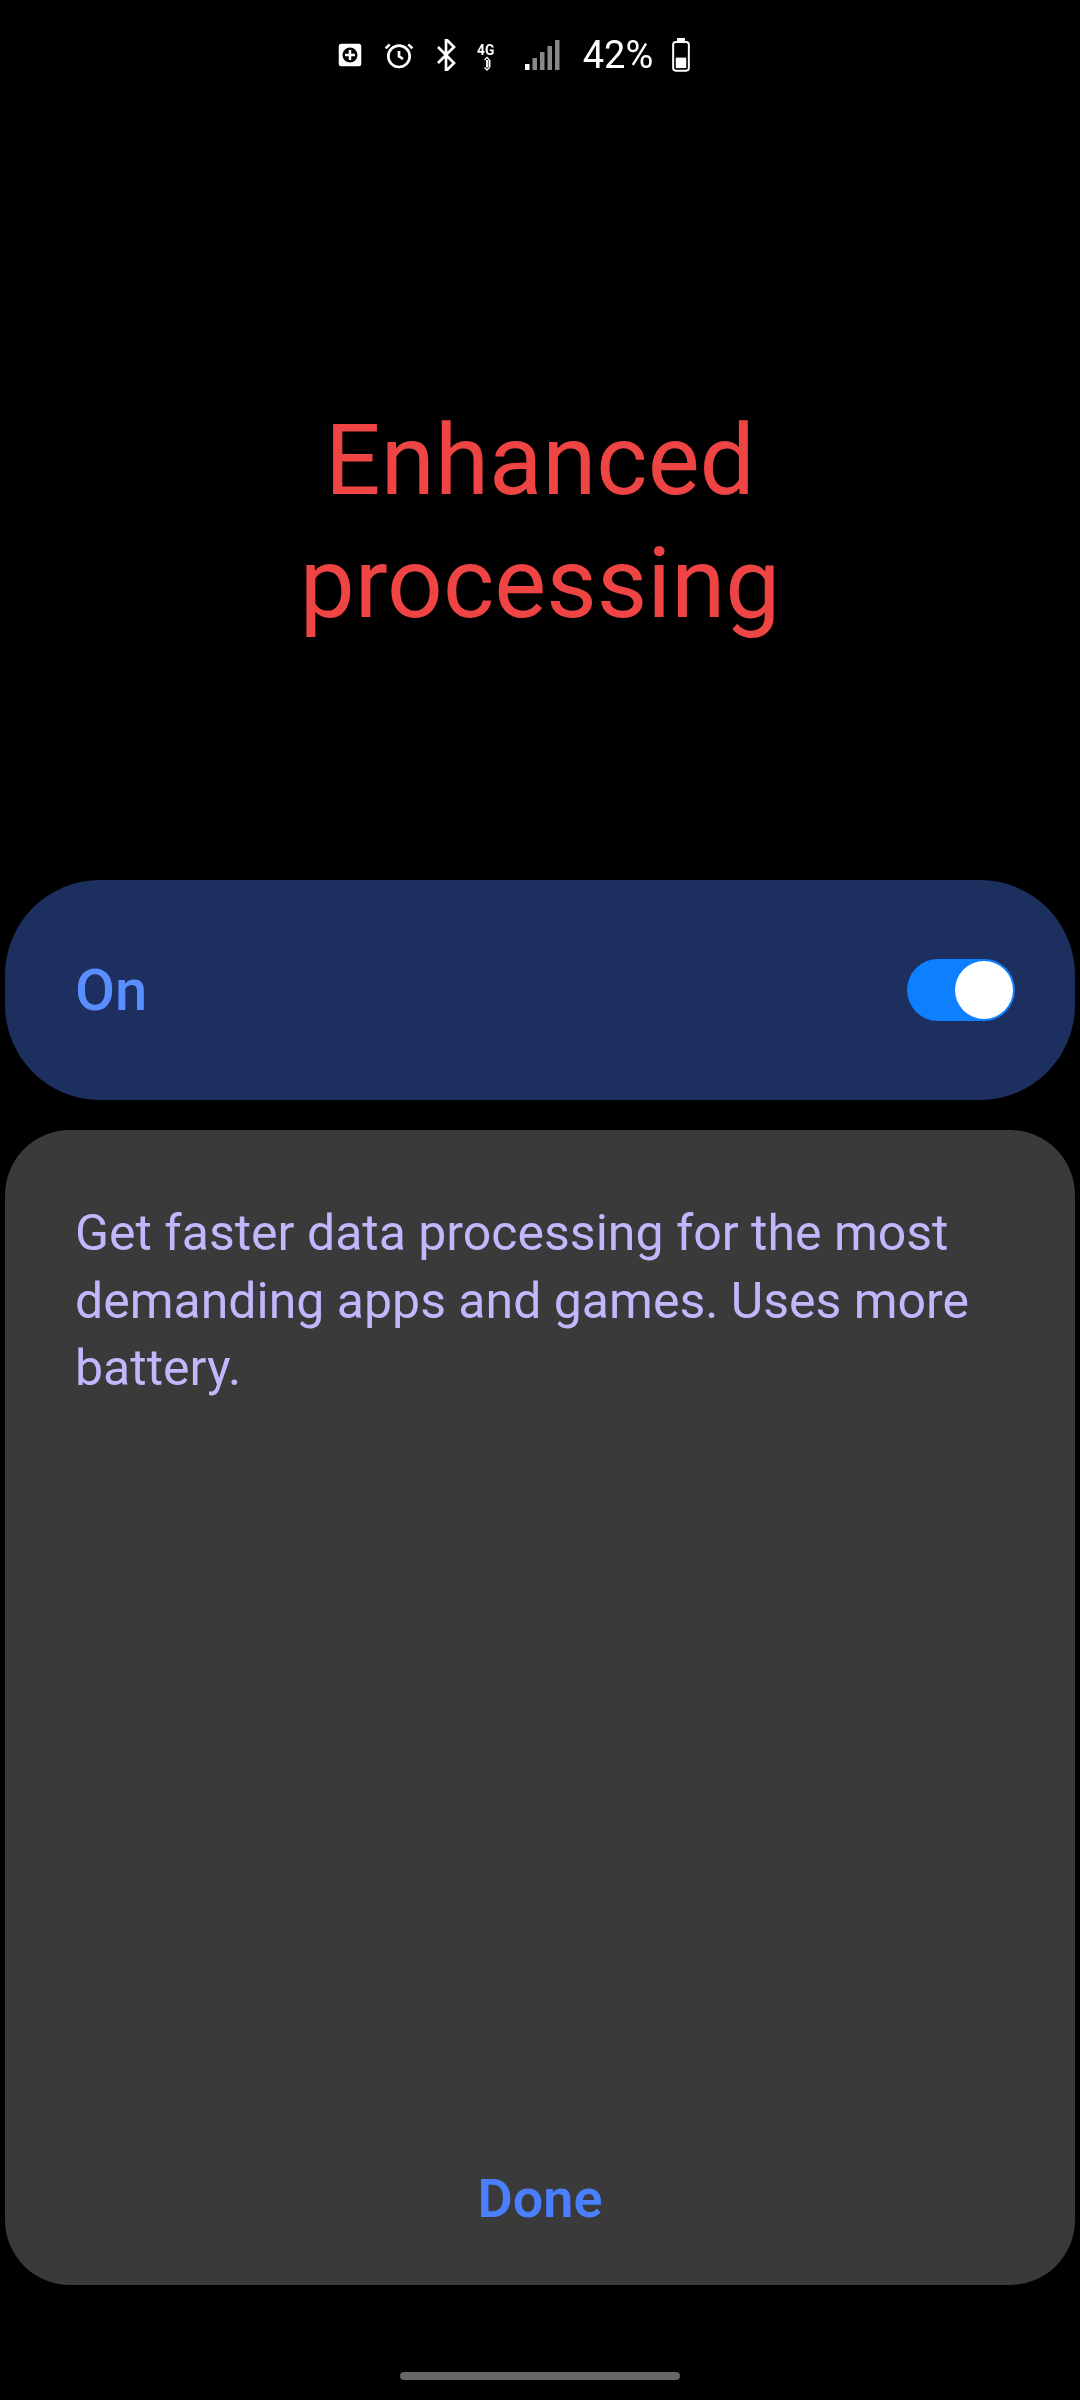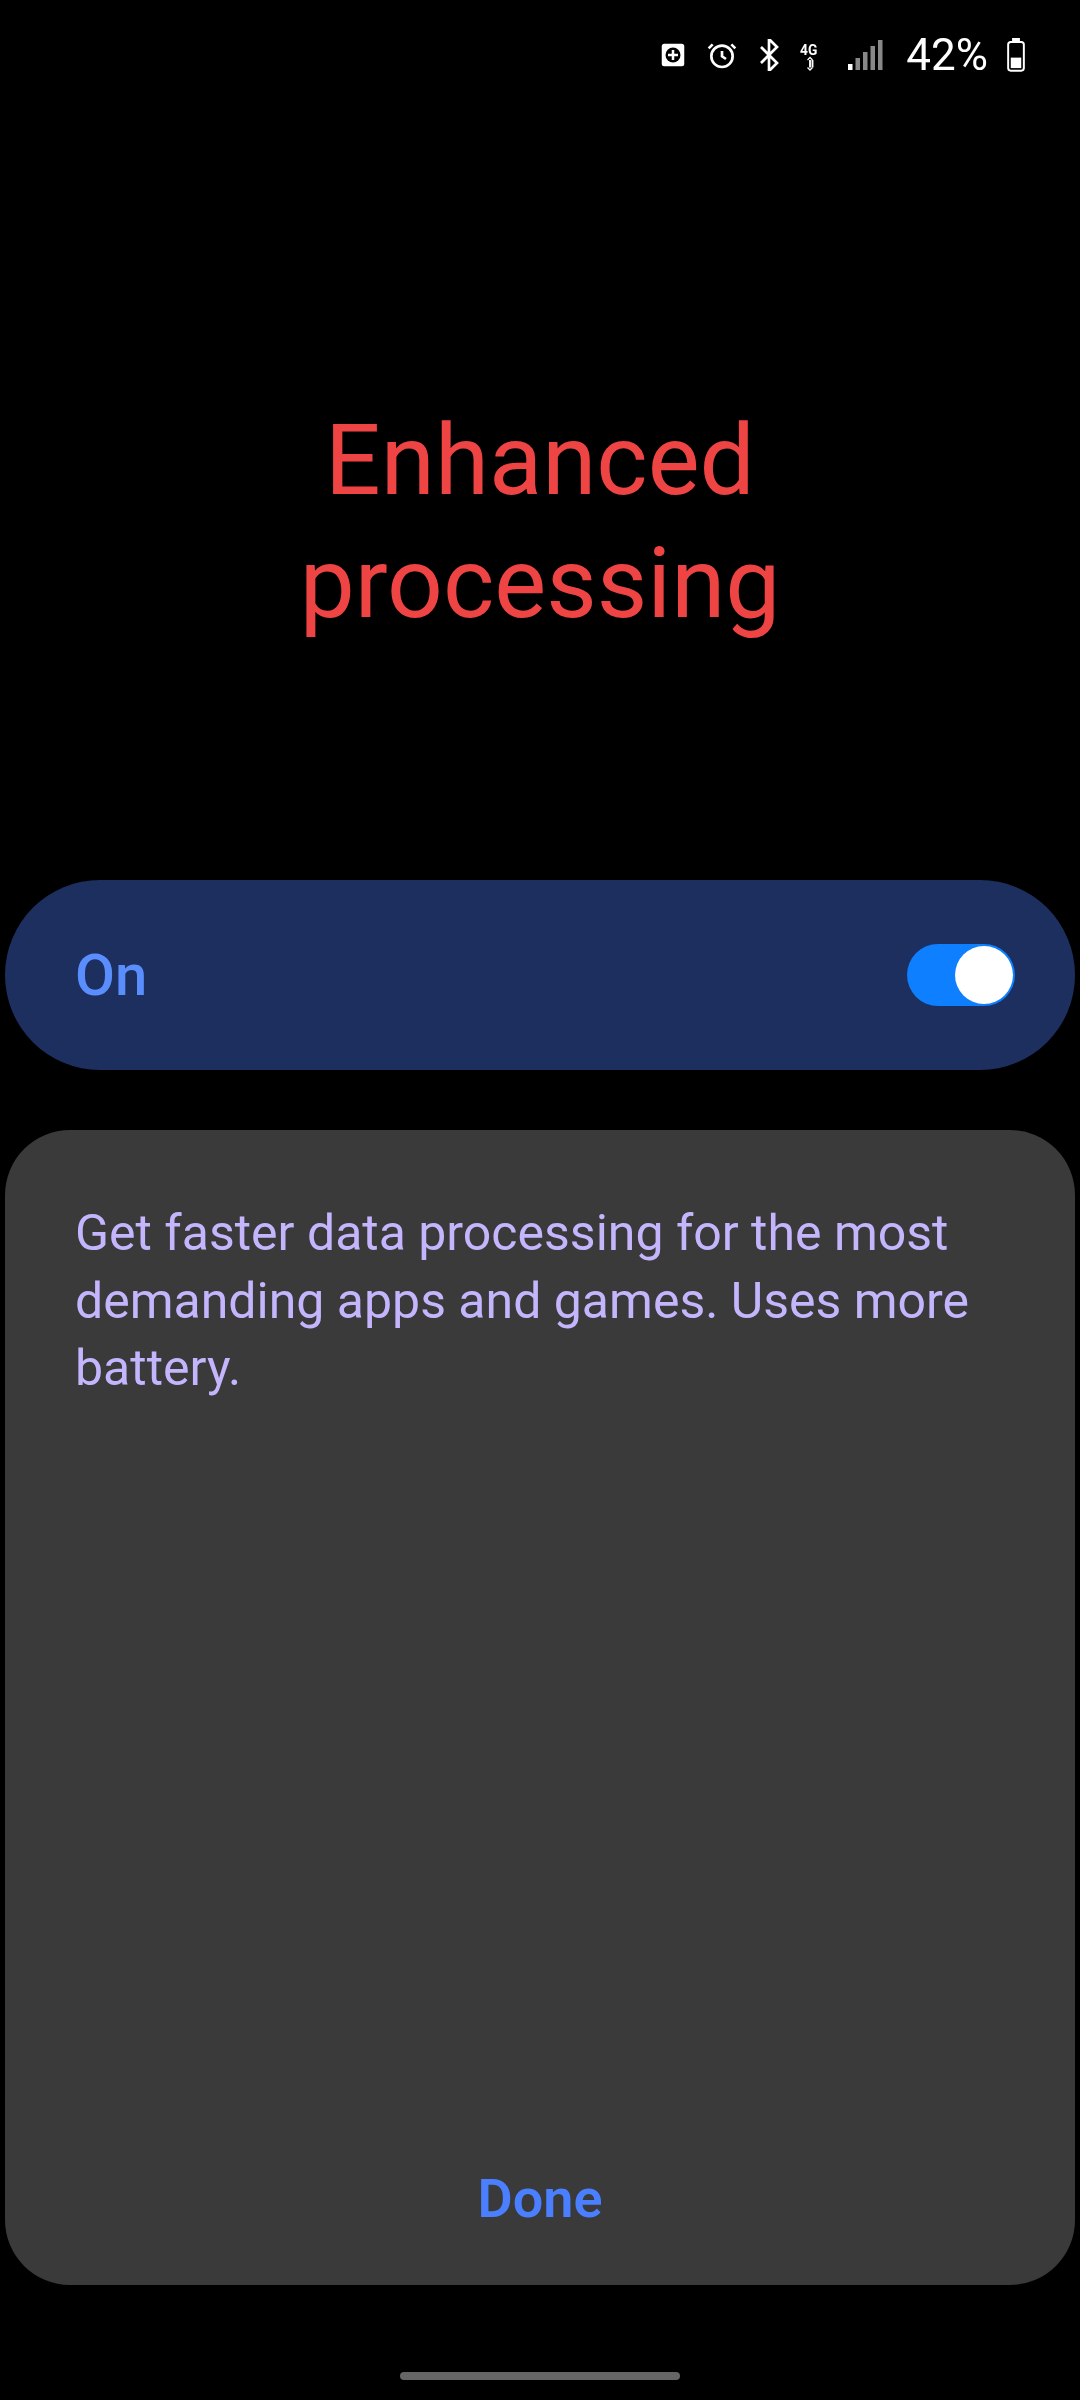--- a/index.html
+++ b/index.html
@@ -11,53 +11,53 @@
       overflow: hidden;
       position: relative;
     }
     .status-bar {
       position: absolute;
       top: 0;
       left: 0;
       right: 14px;
       height: 110px;
       display: flex;
-      justify-content: flex-end;
+      justify-content: center;
       align-items: center;
       padding-right: 40px;
       gap: 18px;
       color: #ffffff;
       font-size: 38px;
     }
     .status-icon {
       display: inline-flex;
       align-items: center;
     }
     .battery-text {
-      font-size: 44px;
+      font-size: 38px;
       margin-left: 4px;
     }
     .page-title {
       position: absolute;
       top: 400px;
       left: 0;
       right: 0;
       text-align: center;
       color: #ef4444;
       font-size: 98px;
       font-weight: 400;
       line-height: 1.25;
       white-space: pre-line;
     }
     .toggle-card {
       position: absolute;
       top: 880px;
       left: 5px;
       right: 5px;
-      height: 190px;
+      height: 220px;
       background: #1c2f5e;
       border-radius: 95px;
       display: flex;
       align-items: center;
       justify-content: space-between;
       padding: 0 60px 0 70px;
     }
     .toggle-label {
       color: #5a8eff;
       font-size: 58px;

